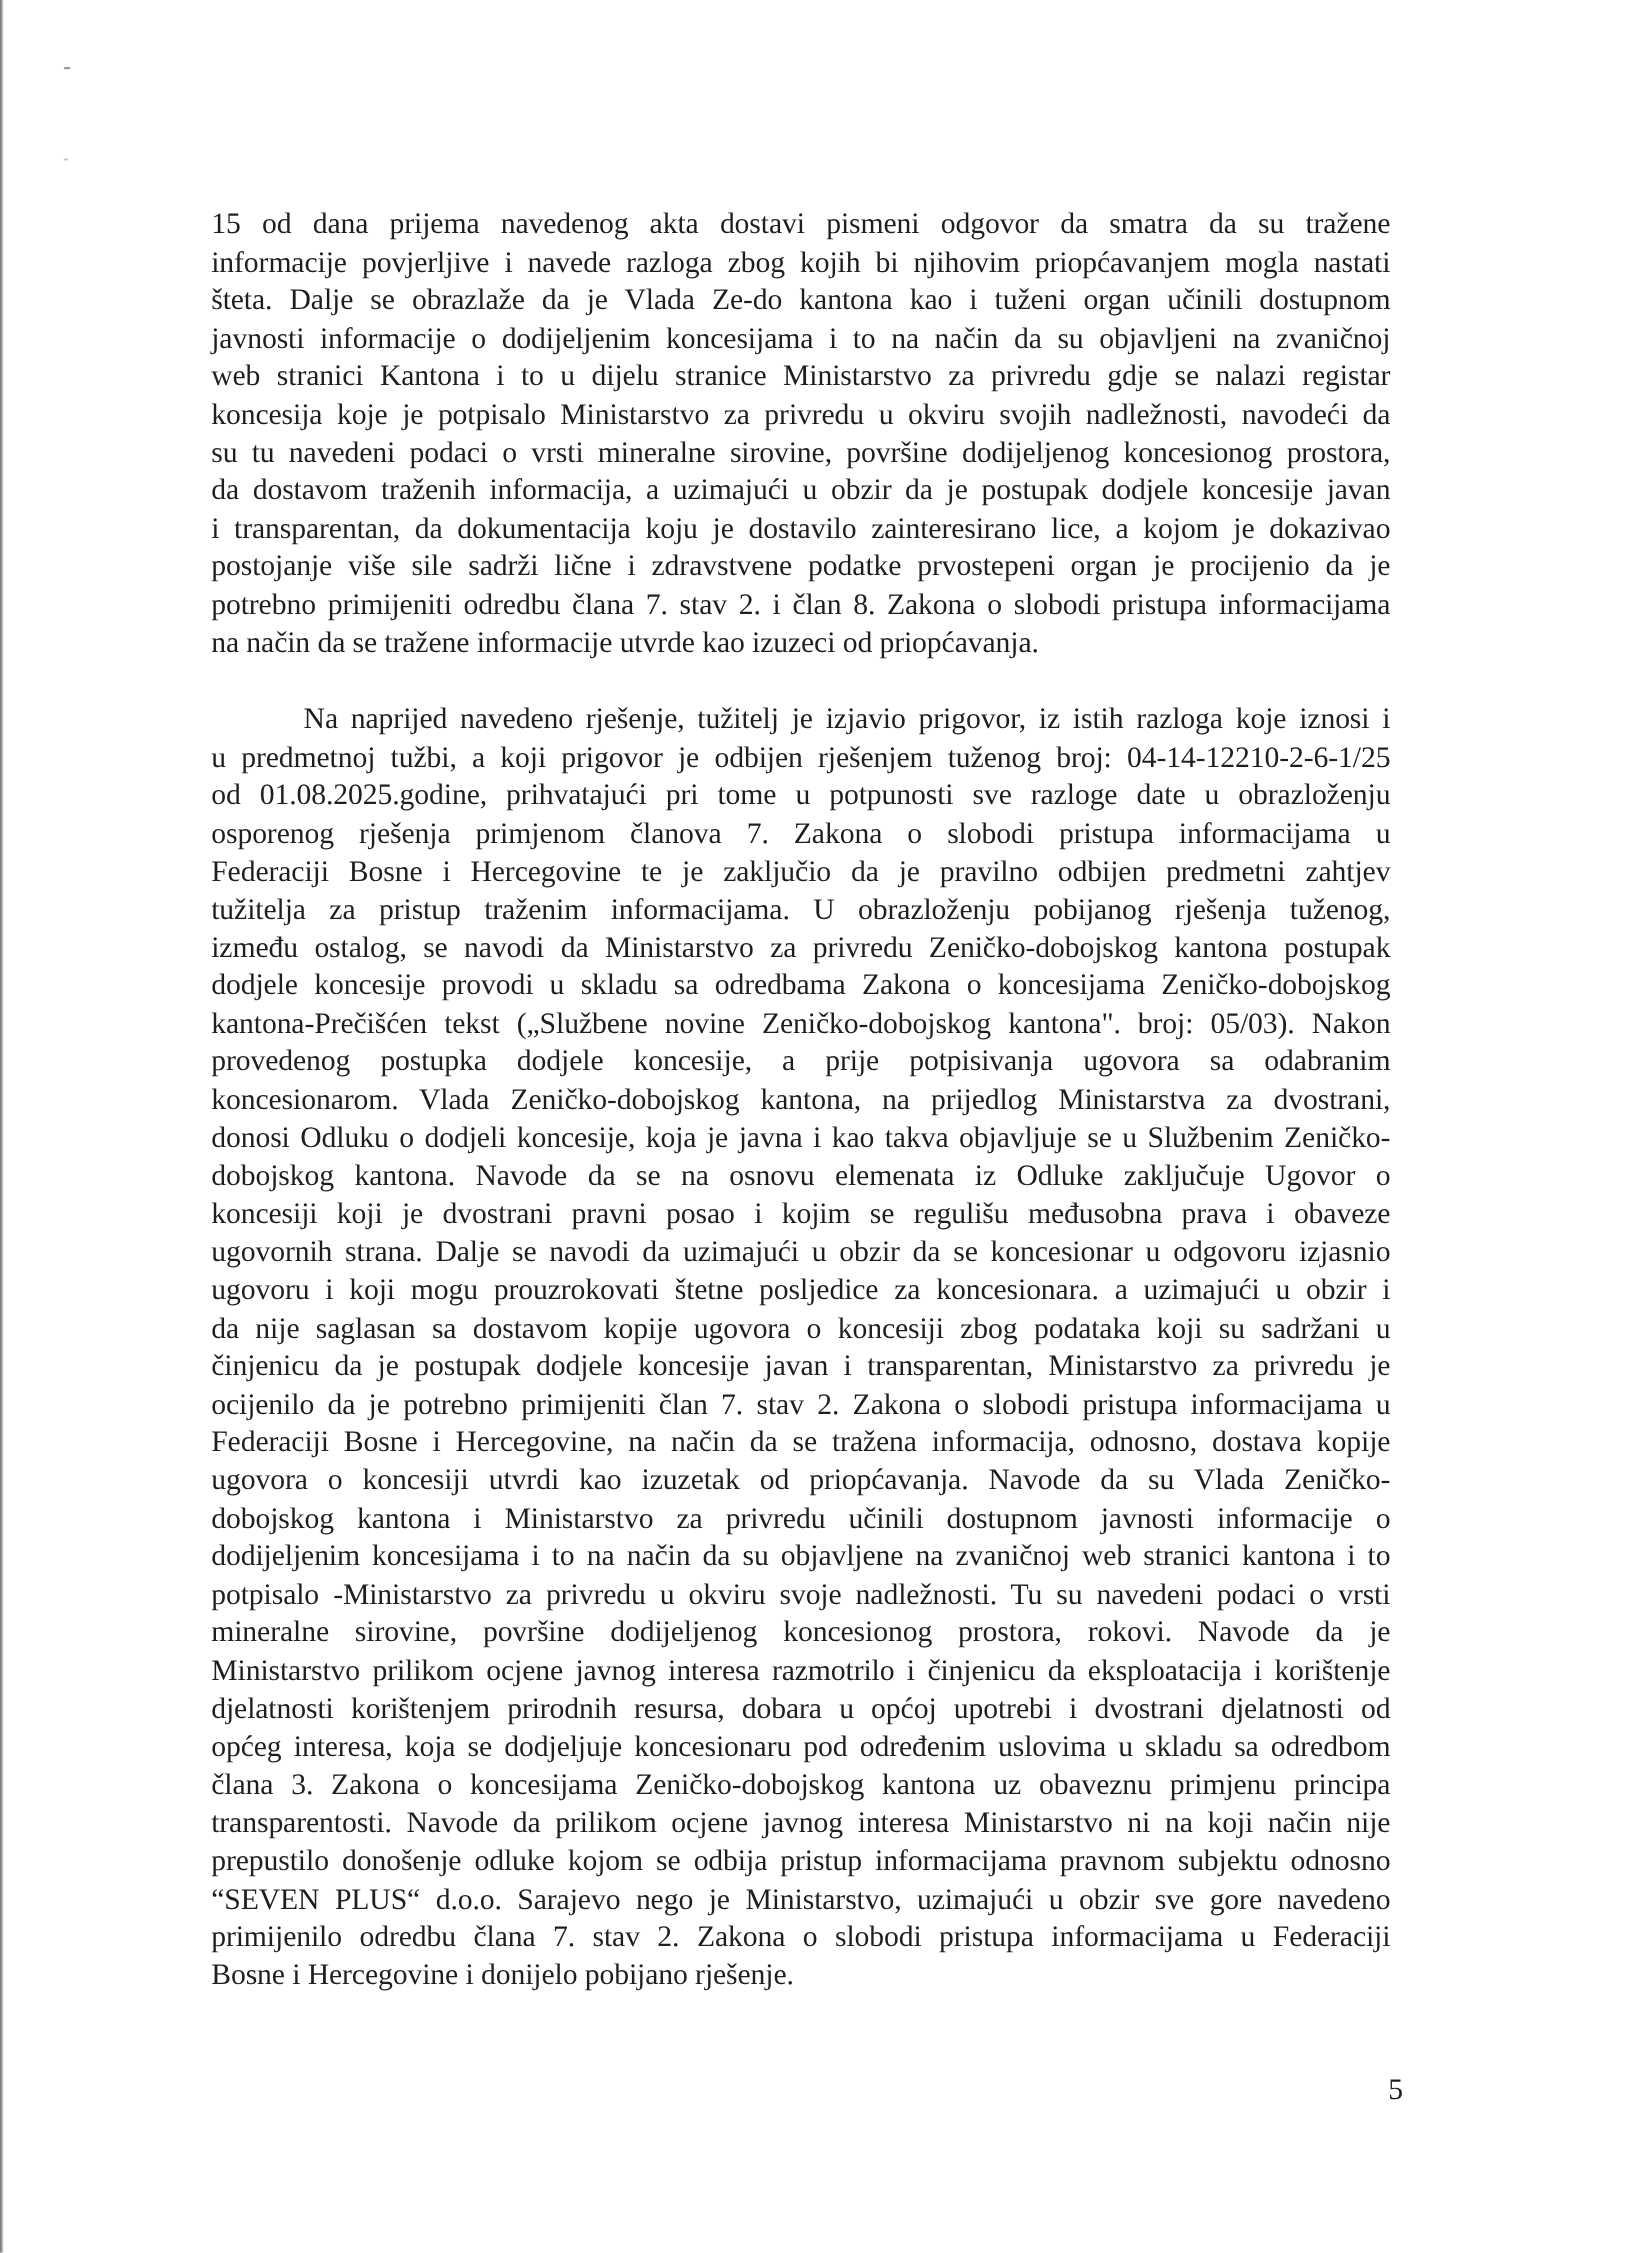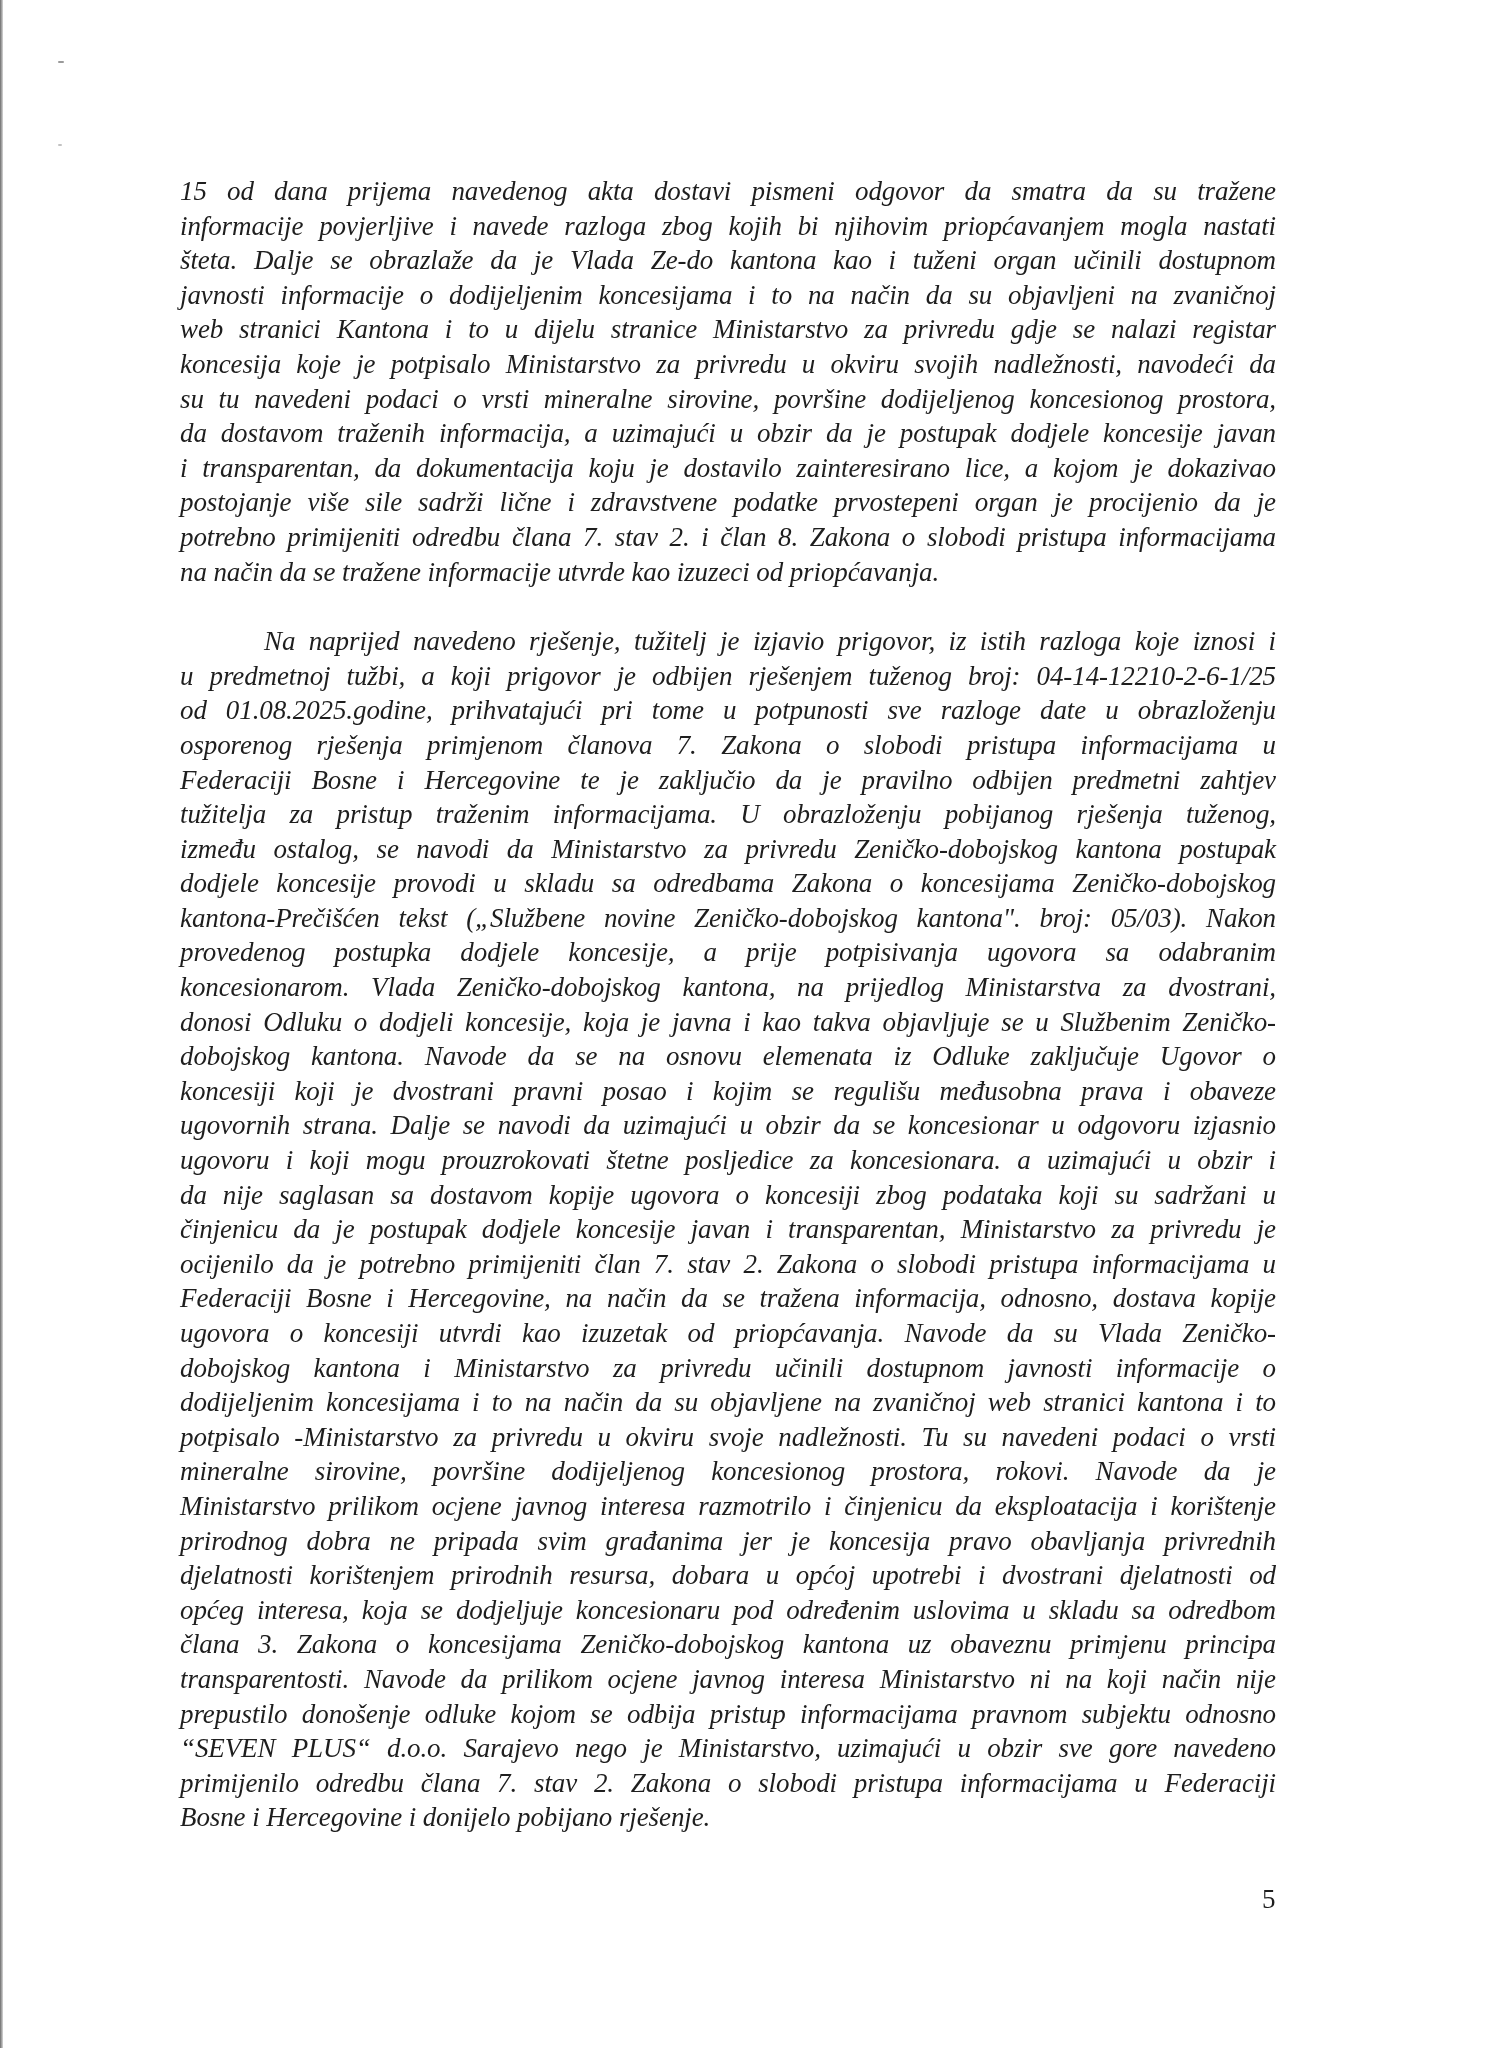--- a/index.html
+++ b/index.html
@@ -28,22 +28,21 @@
       background: #9a9a9a;
       border-radius: 1px;
     }
     .text-block {
       position: absolute;
       left: 180px;
       top: 174px;
       width: 1096px;
     }
     .paragraph {
-      margin: 0;
-      font-style: italic;
+      margin: 12px;
     }
     .paragraph + .paragraph {
       margin-top: 35px;
     }
     .line {
       display: block;
       font-size: 27px;
       line-height: 34.6px;
       height: 34.6px;
       white-space: nowrap;
@@ -108,21 +107,20 @@
       <span class="line">da nije saglasan sa dostavom kopije ugovora o koncesiji zbog podataka koji su sadržani u</span>
       <span class="line">činjenicu da je postupak dodjele koncesije javan i transparentan, Ministarstvo za privredu je</span>
       <span class="line">ocijenilo da je potrebno primijeniti član 7. stav 2. Zakona o slobodi pristupa informacijama u</span>
       <span class="line">Federaciji Bosne i Hercegovine, na način da se tražena informacija, odnosno, dostava kopije</span>
       <span class="line">ugovora o koncesiji utvrdi kao izuzetak od priopćavanja. Navode da su Vlada Zeničko-</span>
       <span class="line">dobojskog kantona i Ministarstvo za privredu učinili dostupnom javnosti informacije o</span>
       <span class="line">dodijeljenim koncesijama i to na način da su objavljene na zvaničnoj web stranici kantona i to</span>
       <span class="line">potpisalo -Ministarstvo za privredu u okviru svoje nadležnosti. Tu su navedeni podaci o vrsti</span>
       <span class="line">mineralne sirovine, površine dodijeljenog koncesionog prostora, rokovi. Navode da je</span>
       <span class="line">Ministarstvo prilikom ocjene javnog interesa razmotrilo i činjenicu da eksploatacija i korištenje</span>
-      <span class="line">prirodnog dobra ne pripada svim građanima jer je koncesija pravo obavljanja privrednih</span>
       <span class="line">djelatnosti korištenjem prirodnih resursa, dobara u općoj upotrebi i dvostrani djelatnosti od</span>
       <span class="line">općeg interesa, koja se dodjeljuje koncesionaru pod određenim uslovima u skladu sa odredbom</span>
       <span class="line">člana 3. Zakona o koncesijama Zeničko-dobojskog kantona uz obaveznu primjenu principa</span>
       <span class="line">transparentosti. Navode da prilikom ocjene javnog interesa Ministarstvo ni na koji način nije</span>
       <span class="line">prepustilo donošenje odluke kojom se odbija pristup informacijama pravnom subjektu odnosno</span>
       <span class="line">“SEVEN PLUS“ d.o.o. Sarajevo nego je Ministarstvo, uzimajući u obzir sve gore navedeno</span>
       <span class="line">primijenilo odredbu člana 7. stav 2. Zakona o slobodi pristupa informacijama u Federaciji</span>
       <span class="line last">Bosne i Hercegovine i donijelo pobijano rješenje.</span>
     </p>
 </div>

